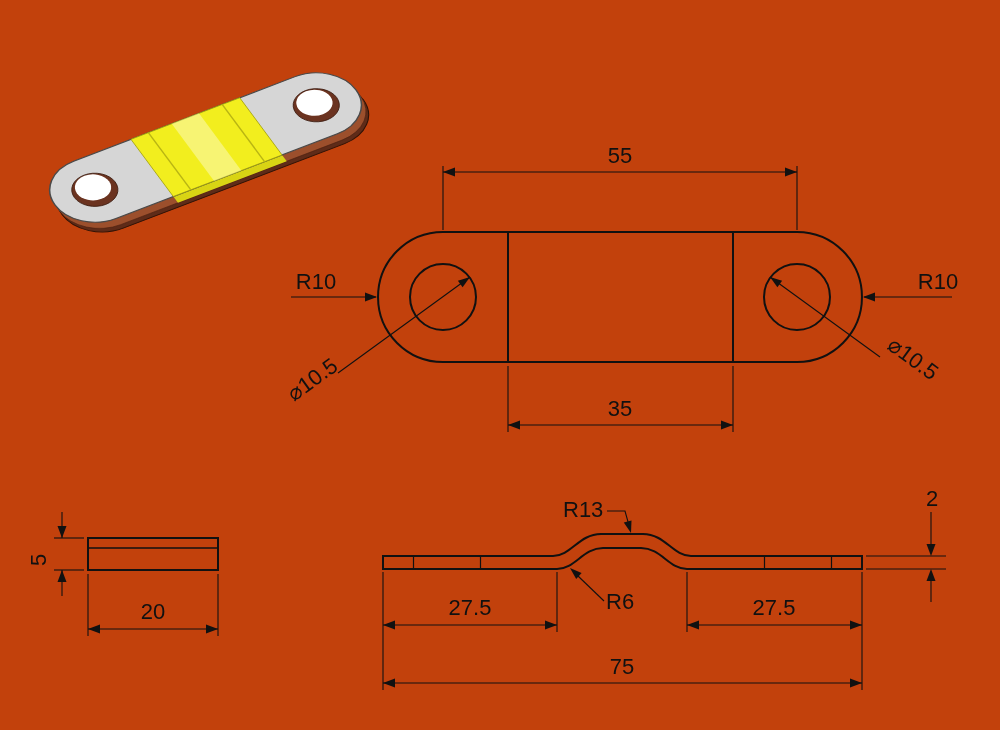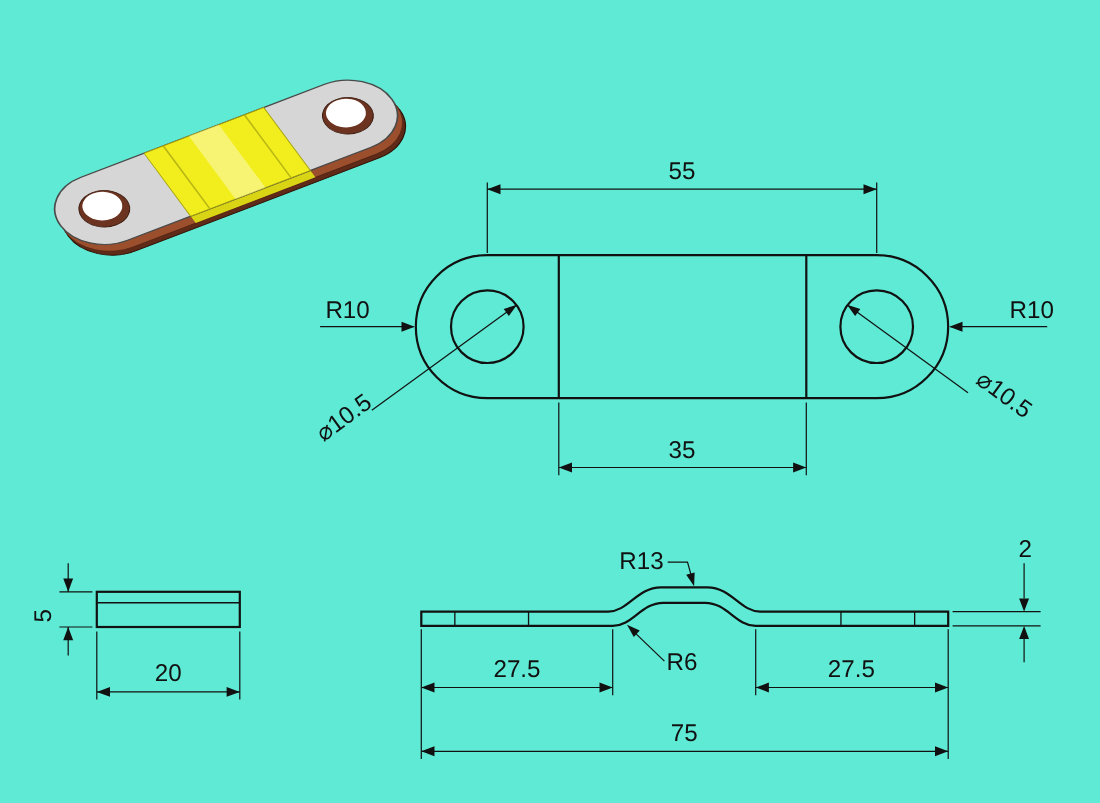--- a/index.html
+++ b/index.html
@@ -1,16 +1,16 @@
 <!DOCTYPE html>
 <html><head>
 <meta charset="utf-8">
 <style>
   html,body{margin:0;padding:0;background:#ffffff;}
-  .page{width:1000px;height:730px;position:relative;background:#5eead4;overflow:hidden;}
+  .page{width:1000px;height:730px;position:relative;background:#c2410c;overflow:hidden;}
   svg{display:block;}
   text{font-family:"Liberation Sans","DejaVu Sans",sans-serif;fill:#111;}
   .dim{font-size:22px;}
   .thick{stroke:#111;stroke-width:2;fill:none;}
   .thin{stroke:#111;stroke-width:1.1;fill:none;}
   .arrow{fill:#111;stroke:none;}
 </style>
 </head>
 <body>
 

